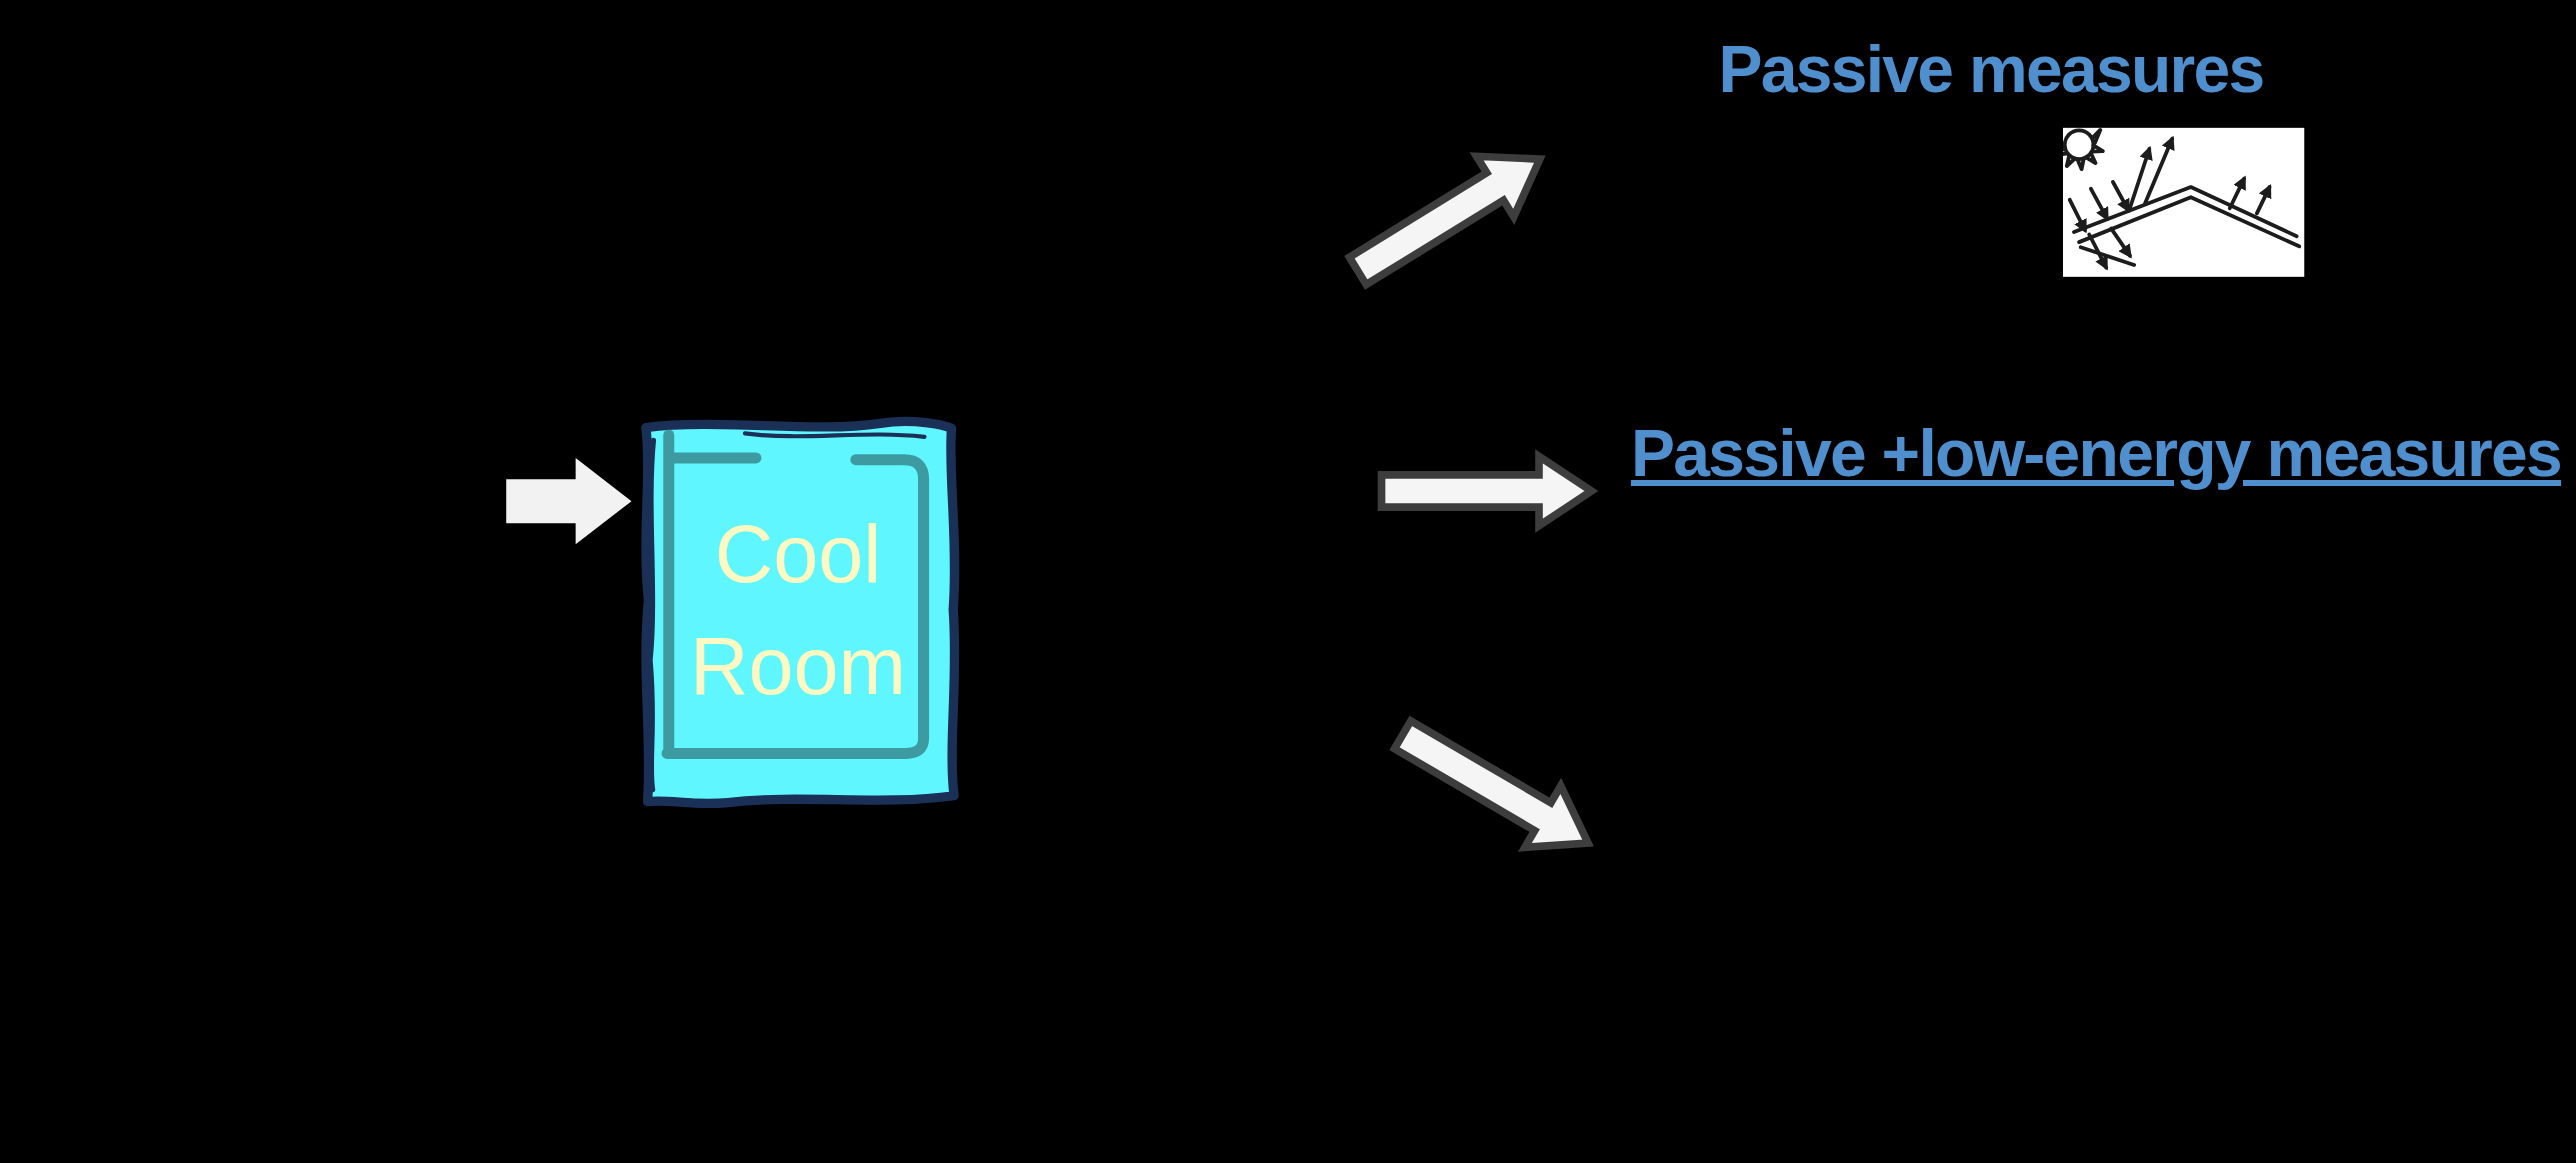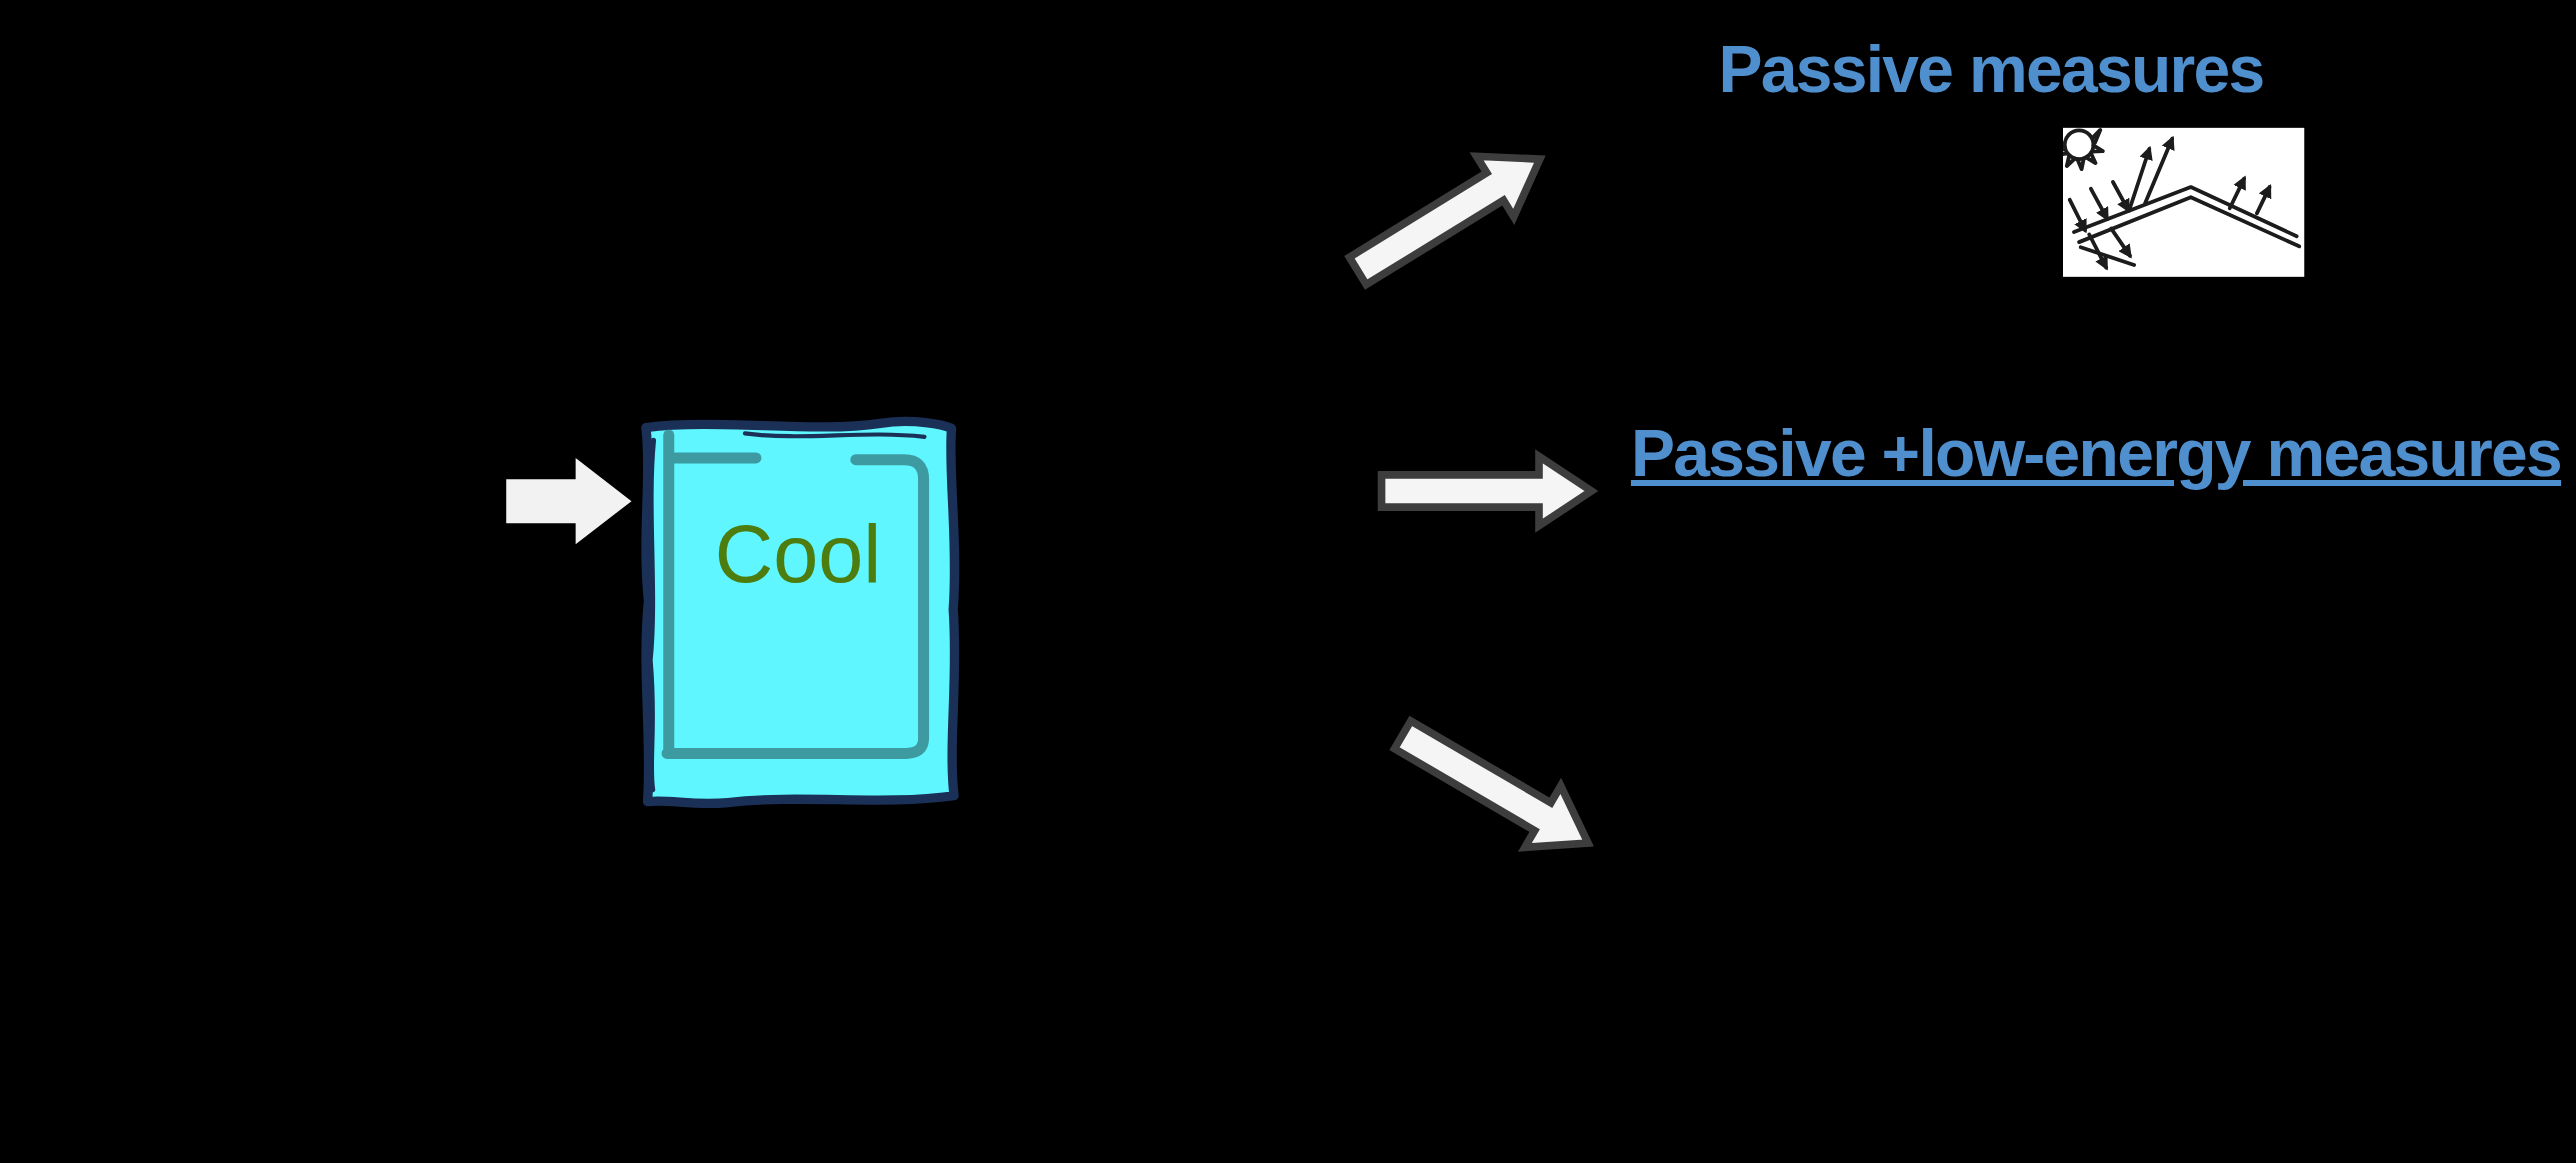--- a/index.html
+++ b/index.html
@@ -19,21 +19,21 @@
     letter-spacing:-1.7px;
     line-height:1.28;
     white-space:nowrap;
     text-align:center;
     transform:translateX(-50%);
   }
   .room-label{
     position:absolute;
     left:798px;top:499px;
     transform:translateX(-50%);
-    color:#4d7c0f;
+    color:#fef9c3;
     font-weight:400;
     font-size:81px;
     line-height:1.38;
     text-align:center;
     white-space:nowrap;
   }
 </style>
 </head>
 <body>
 
@@ -111,20 +111,21 @@
         <g>
           <path d="M 2634,246 L 2651,211" marker-end="url(#ah)"></path>
           <path d="M 2666,252 L 2681,221" marker-end="url(#ah)"></path>
         </g>
       </g>
     </g>
   </svg>
 
   <div class="room-label">
     <div>Cool</div>
+    <div>Room</div>
   </div>
 
   <div class="blue-label" style="left:1991px;top:27px;">Passive measures</div>
 
   <div class="blue-label" style="left:2096px;top:411px;text-decoration:underline;">Passive +low-energy measures</div>
 
 
 </div>
 
 

